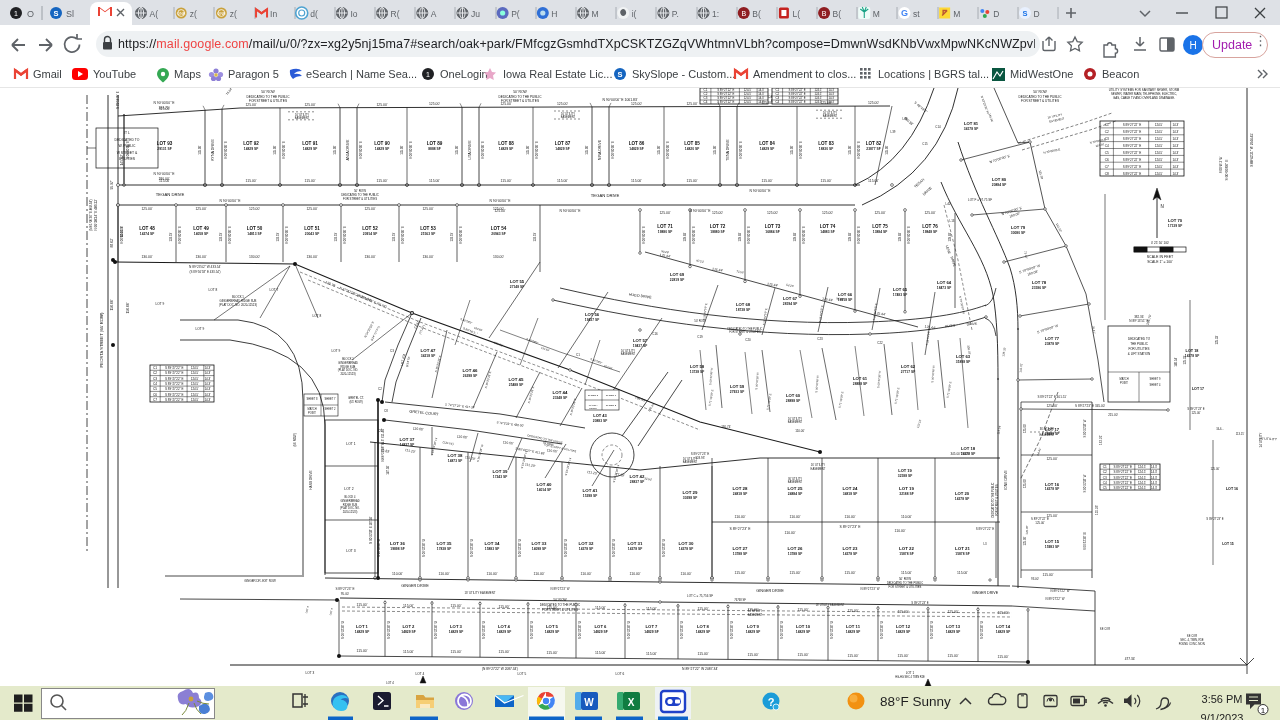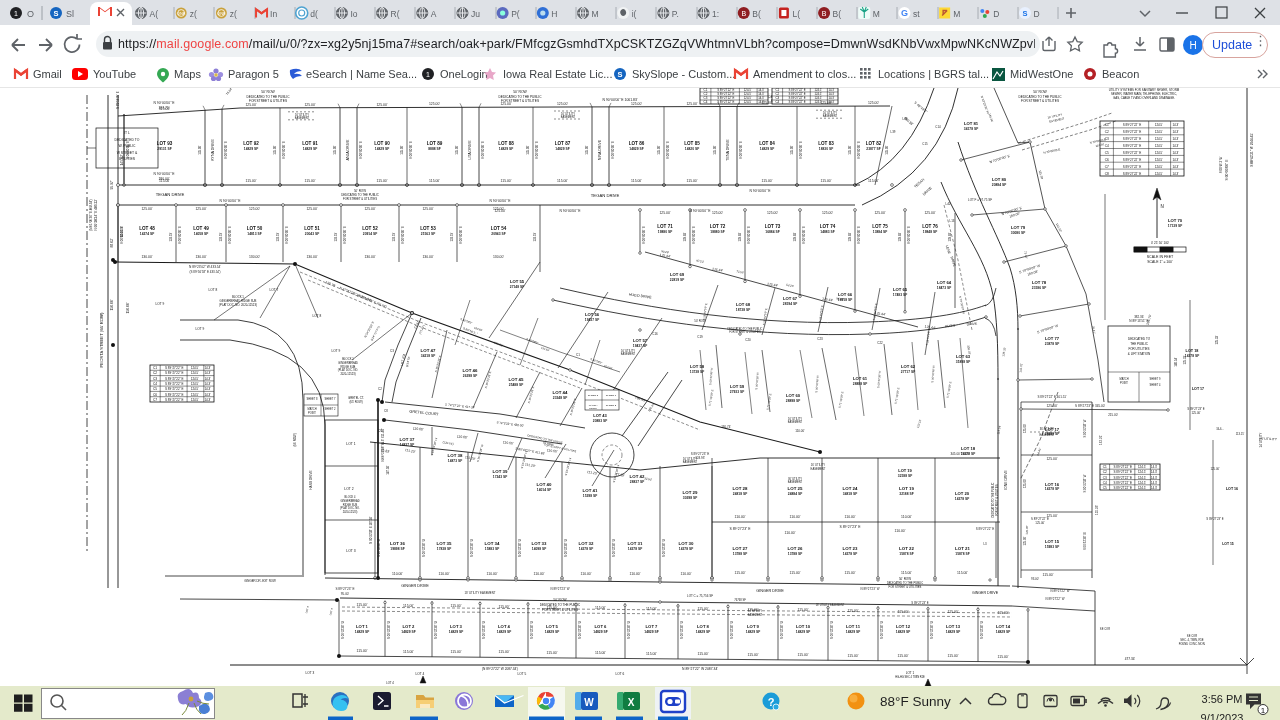--- a/index.html
+++ b/index.html
@@ -1,21 +1,21 @@
 <!DOCTYPE html>
 <html><head><meta charset="utf-8"><style>
 *{margin:0;padding:0;box-sizing:border-box}
 body{width:1280px;height:720px;overflow:hidden;font-family:"Liberation Sans",sans-serif;background:#fff}
 .tabstrip{position:absolute;left:0;top:0;width:1280px;height:25px;background:#dee1e6}
 .activetab{position:absolute;left:90px;top:2px;width:42px;height:23px;background:#fff;border-radius:8px 8px 0 0}
 .toolbar{position:absolute;left:0;top:25px;width:1280px;height:36px;background:#fff}
 .omni{position:absolute;left:96px;top:31px;width:944px;height:26px;background:#eef1f3;border-radius:13px}
 .omnitext{position:absolute;left:118px;top:37px;width:917px;font-size:12.5px;color:#202124;white-space:nowrap;letter-spacing:0.1px;overflow:hidden}
 .bookbar{position:absolute;left:0;top:61px;width:1280px;height:27px;background:#fff;border-bottom:1px solid #e6e6e6}
-.update{position:absolute;left:1202px;top:32px;width:66px;height:26px;border:1.5px solid #d8a49e;border-radius:14px;color:#1d4ed8;font-size:12.5px;line-height:24px;padding-left:9px}
+.update{position:absolute;left:1202px;top:32px;width:66px;height:26px;border:1.5px solid #d8a49e;border-radius:14px;color:#a21caf;font-size:12.5px;line-height:24px;padding-left:9px}
 .udots{position:absolute;left:1254px;top:33px;color:#5f6368;font-size:13px}
 .map{position:absolute;left:0;top:88px;width:1280px;height:598px;background:#fff}
 .taskbar{position:absolute;left:0;top:686px;width:1280px;height:34px;background:#e4eacb}
 .search{position:absolute;left:41px;top:688px;width:174px;height:31px;background:#fff;border:1px solid #888}
 .clock{position:absolute;left:1190px;top:690px;width:64px;font-size:11px;color:#222;text-align:center;line-height:19px}
 </style></head><body>
 <div class="tabstrip"></div>
 <div class="activetab"></div>
 <svg style="position:absolute;left:0;top:0" width="1280" height="26">
     <circle cx="16" cy="13" r="6" fill="#202124"></circle>

